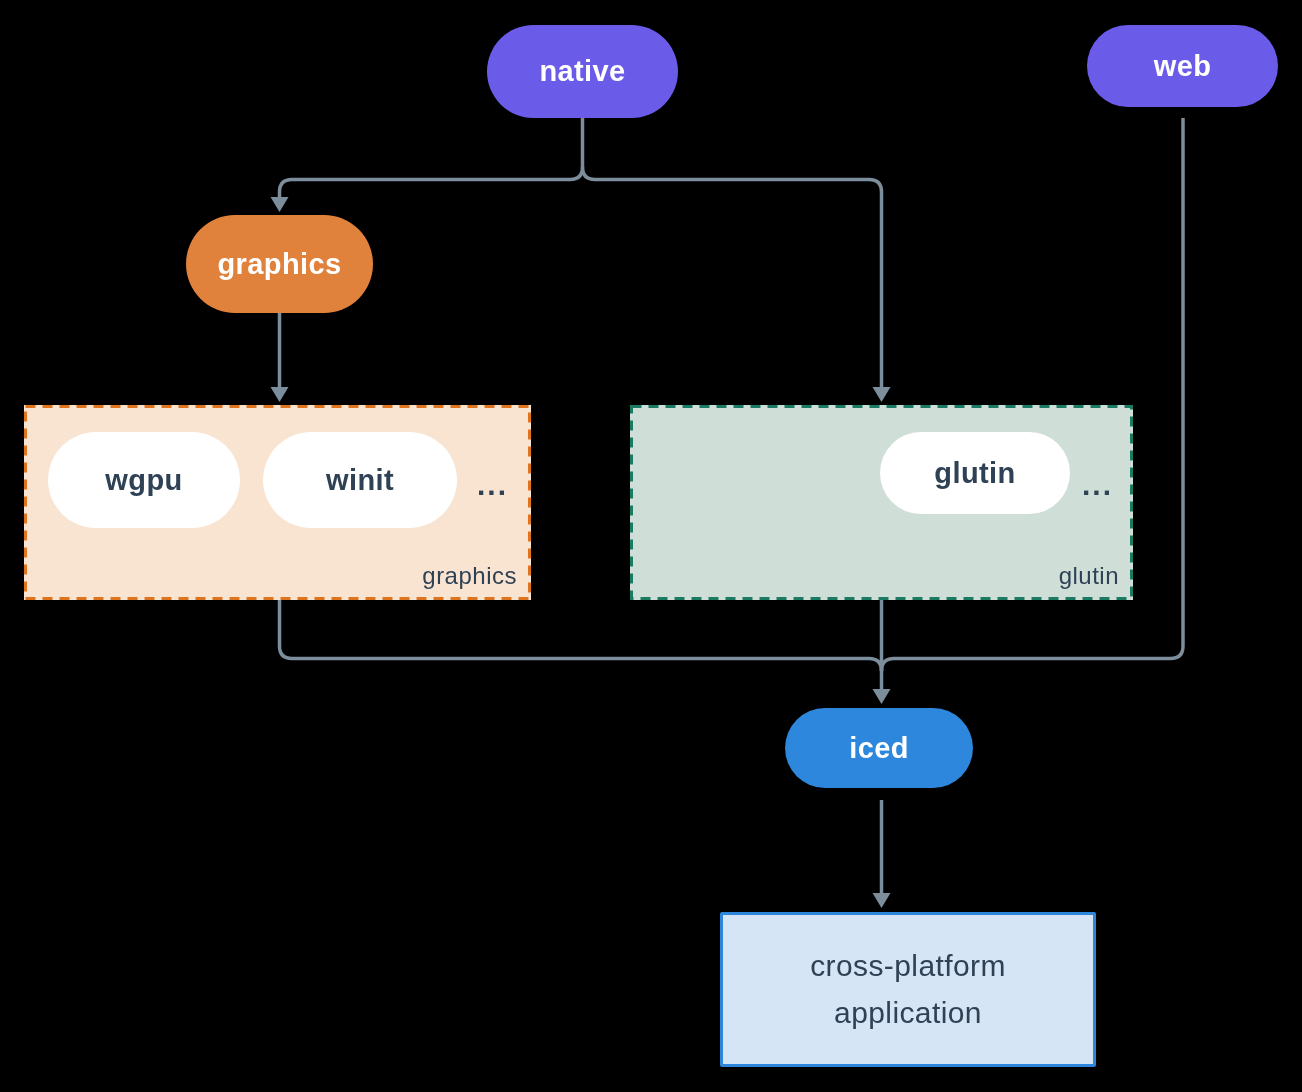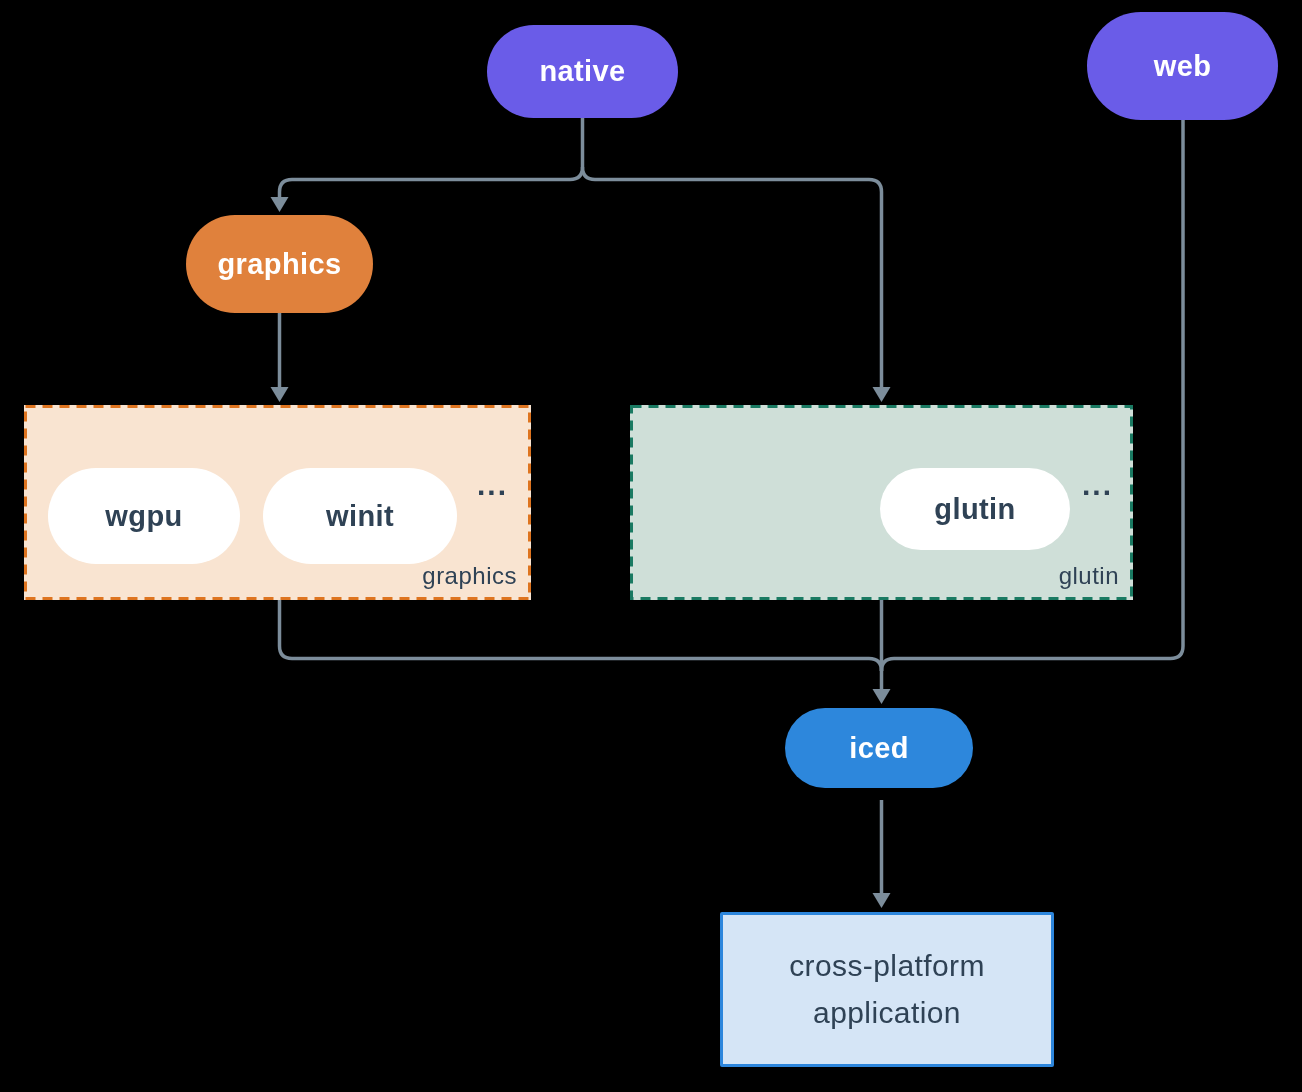--- a/index.html
+++ b/index.html
@@ -30,21 +30,21 @@
     position:absolute;
     display:flex;align-items:center;justify-content:center;
     border-radius:999px;
     font-size:29px;letter-spacing:.4px;
     color:var(--text-light);
     font-weight:bold;
   }
   .pill.purple{background:var(--purple);}
   .pill.orange{background:var(--orange);}
   .pill.blue{background:var(--blue);}
-  .pill.white{background:#ffffff;color:var(--text-dark);margin-top:36px;}
+  .pill.white{background:#ffffff;color:var(--text-dark);}
   .group{position:absolute;}
   .group-fill{position:absolute;inset:0;}
   .group.renderers .group-fill{background:var(--renderers-fill);}
   .group.shells .group-fill{background:var(--shells-fill);}
   .group .pill{position:absolute;}
   .ellipsis{
     position:absolute;
     font-size:30px;font-weight:700;color:var(--text-dark);
     letter-spacing:2px;
   }
@@ -57,31 +57,31 @@
     pointer-events:none;
   }
   .connector{
     stroke:var(--line);stroke-width:3.5;fill:none;
   }
   .arrowhead{fill:var(--line);stroke:none;}
   .dash-rect{fill:none;stroke-width:3;stroke-dasharray:10 7;}
   .dash-rect.renderers{stroke:var(--renderers-border);}
   .dash-rect.shells{stroke:var(--shells-border);}
   .app-box{
-    position:absolute;left:720px;top:912px;width:334px;height:155px;
+    position:absolute;left:720px;top:912px;width:376px;height:155px;
     background:var(--app-fill);
     border:3px solid var(--app-border);
     border-radius:2px;
     display:flex;flex-direction:column;align-items:center;justify-content:center;
     color:var(--text-dark);font-size:30px;line-height:1.55;letter-spacing:.4px;
     text-align:center;
   }
   
   .node-native{left:487px;top:25px;width:191px;height:93px;}
-  .node-web{left:1087px;top:12px;width:191px;height:108px;}
+  .node-web{left:1087px;top:25px;width:191px;height:82px;}
   .node-graphics{left:186px;top:215px;width:187px;height:98px;}
   .node-iced{left:785px;top:708px;width:188px;height:80px;}
   .group.renderers{left:24px;top:405px;width:507px;height:195px;}
   .group.shells{left:630px;top:405px;width:503px;height:195px;}
   .pill-wgpu{left:24px;top:27px;width:192px;height:96px;}
   .pill-glow{left:239px;top:27px;width:194px;height:96px;}
   .pill-winit{left:23px;top:27px;width:192px;height:96px;}
   .pill-glutin{left:250px;top:27px;width:190px;height:82px;}
   .ellipsis-renderers{left:453px;top:63px;}
   .ellipsis-shells{left:452px;top:63px;}

